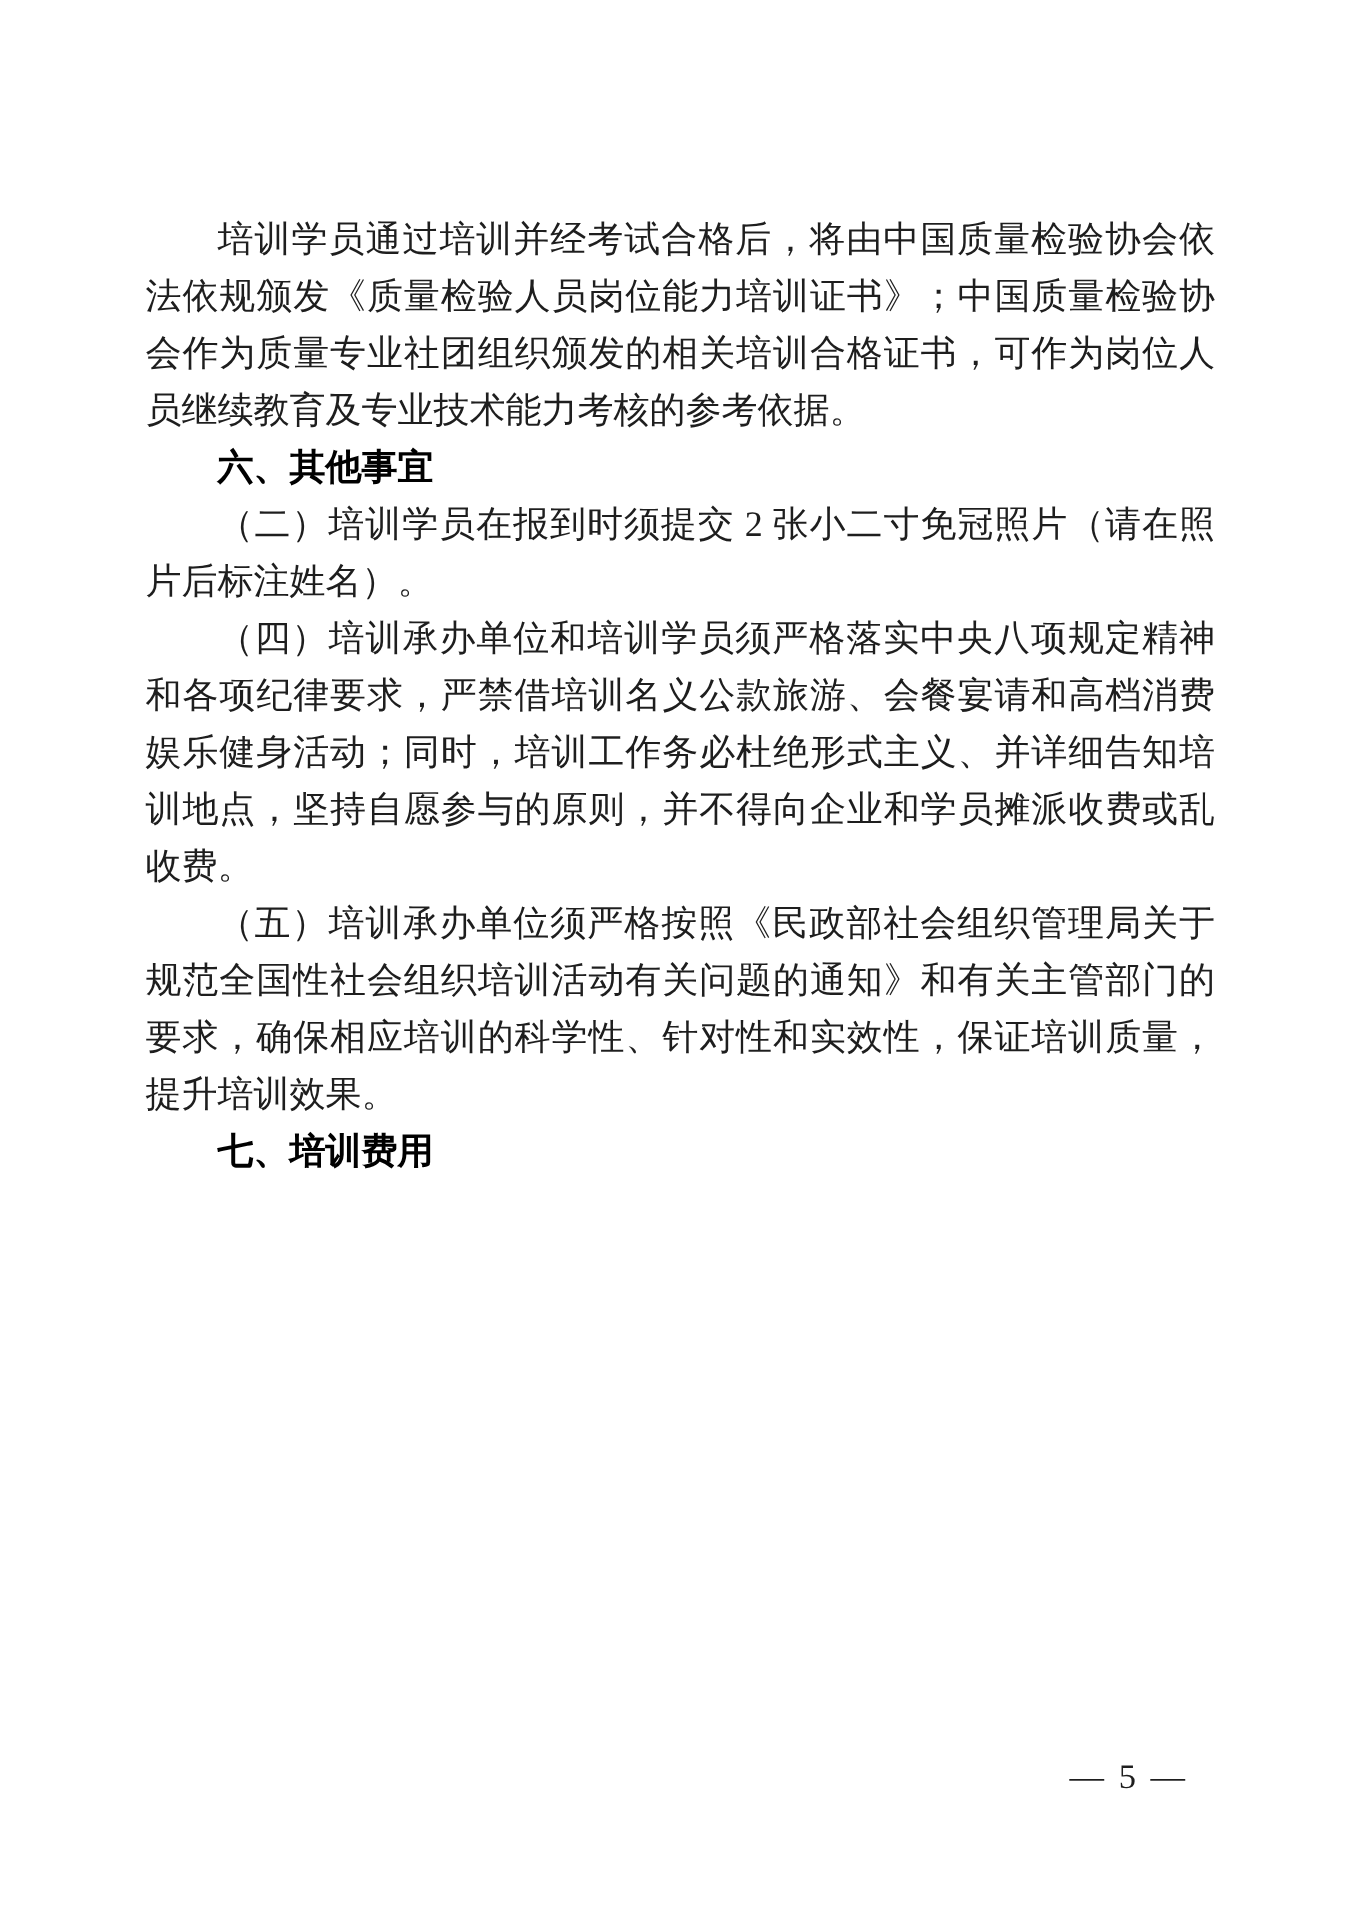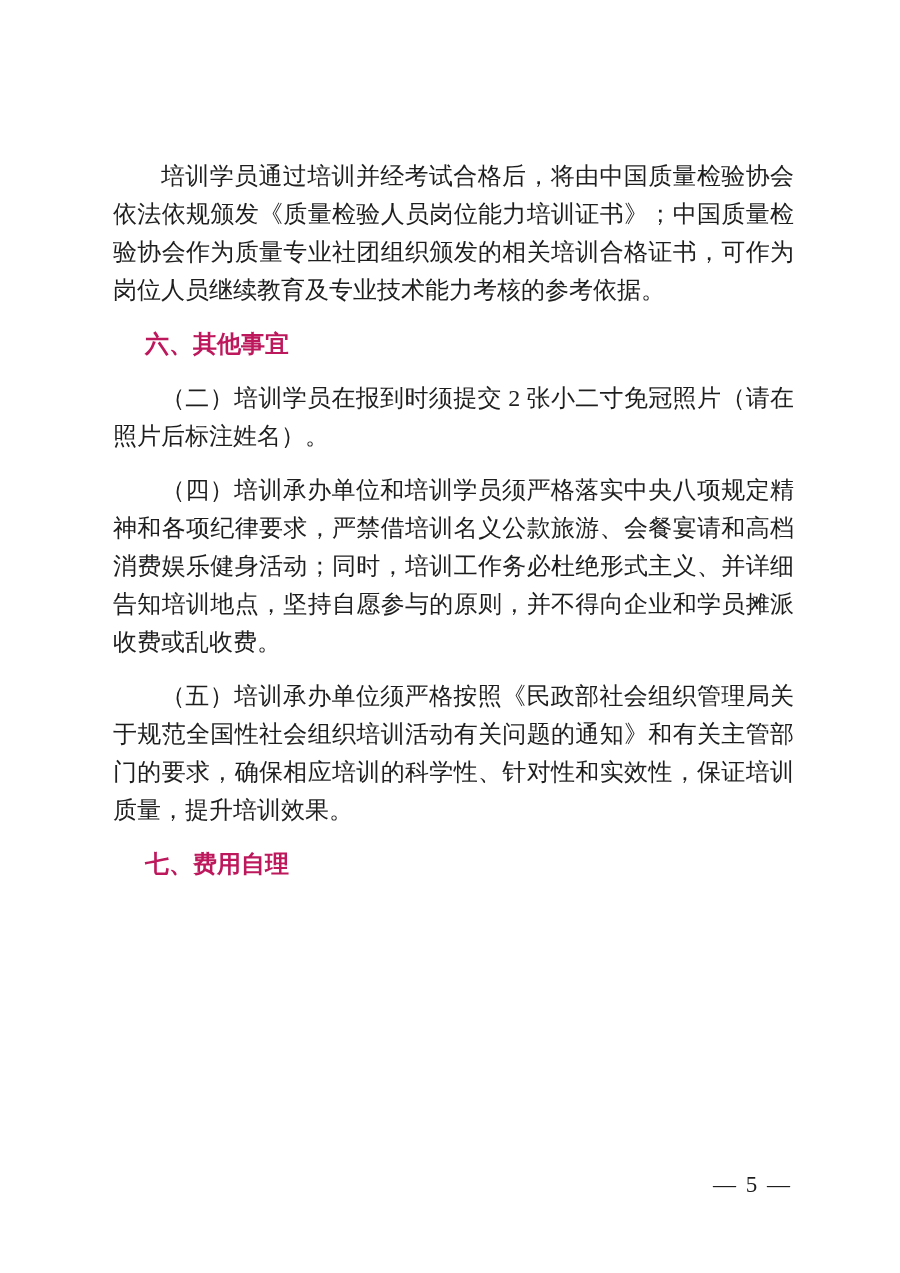--- a/index.html
+++ b/index.html
@@ -19,32 +19,32 @@
     position: absolute;
     left: 97px;
     top: 141px;
     width: 713px;
     font-family: "Liberation Serif", serif;
     font-size: 24px;
     line-height: 38px;
     color: #1e1e1e;
   }
   .body-para {
-    margin: 16px;
+    margin: 0;
     text-indent: 2em;
     text-align: justify;
   }
   .section-heading {
     margin: 0;
     font-family: "Liberation Sans", sans-serif;
     font-size: 24px;
     line-height: 38px;
     font-weight: bold;
     text-indent: 2em;
-    color: #be185d;
+    color: #000000;
   }
   .page-footer {
     position: absolute;
     top: 1170px;
     right: 108px;
     font-family: "Liberation Serif", serif;
     font-size: 23px;
     line-height: 30px;
     color: #1e1e1e;
     letter-spacing: 2px;
@@ -53,16 +53,16 @@
 </head>
 <body>
 
 <div class="page">
   <div class="content">
     <p class="body-para">培训学员通过培训并经考试合格后，将由中国质量检验协会依法依规颁发《质量检验人员岗位能力培训证书》；中国质量检验协会作为质量专业社团组织颁发的相关培训合格证书，可作为岗位人员继续教育及专业技术能力考核的参考依据。</p>
     <h2 class="section-heading">六、其他事宜</h2>
     <p class="body-para">（二）培训学员在报到时须提交 2 张小二寸免冠照片（请在照片后标注姓名）。</p>
     <p class="body-para">（四）培训承办单位和培训学员须严格落实中央八项规定精神和各项纪律要求，严禁借培训名义公款旅游、会餐宴请和高档消费娱乐健身活动；同时，培训工作务必杜绝形式主义、并详细告知培训地点，坚持自愿参与的原则，并不得向企业和学员摊派收费或乱收费。</p>
     <p class="body-para">（五）培训承办单位须严格按照《民政部社会组织管理局关于规范全国性社会组织培训活动有关问题的通知》和有关主管部门的要求，确保相应培训的科学性、针对性和实效性，保证培训质量，提升培训效果。</p>
-    <h2 class="section-heading">七、费用自理</h2>
+    <h2 class="section-heading">七、培训费用</h2>
   </div>
   <div class="page-footer">— 5 —</div>
 </div>
 
 </body></html>

